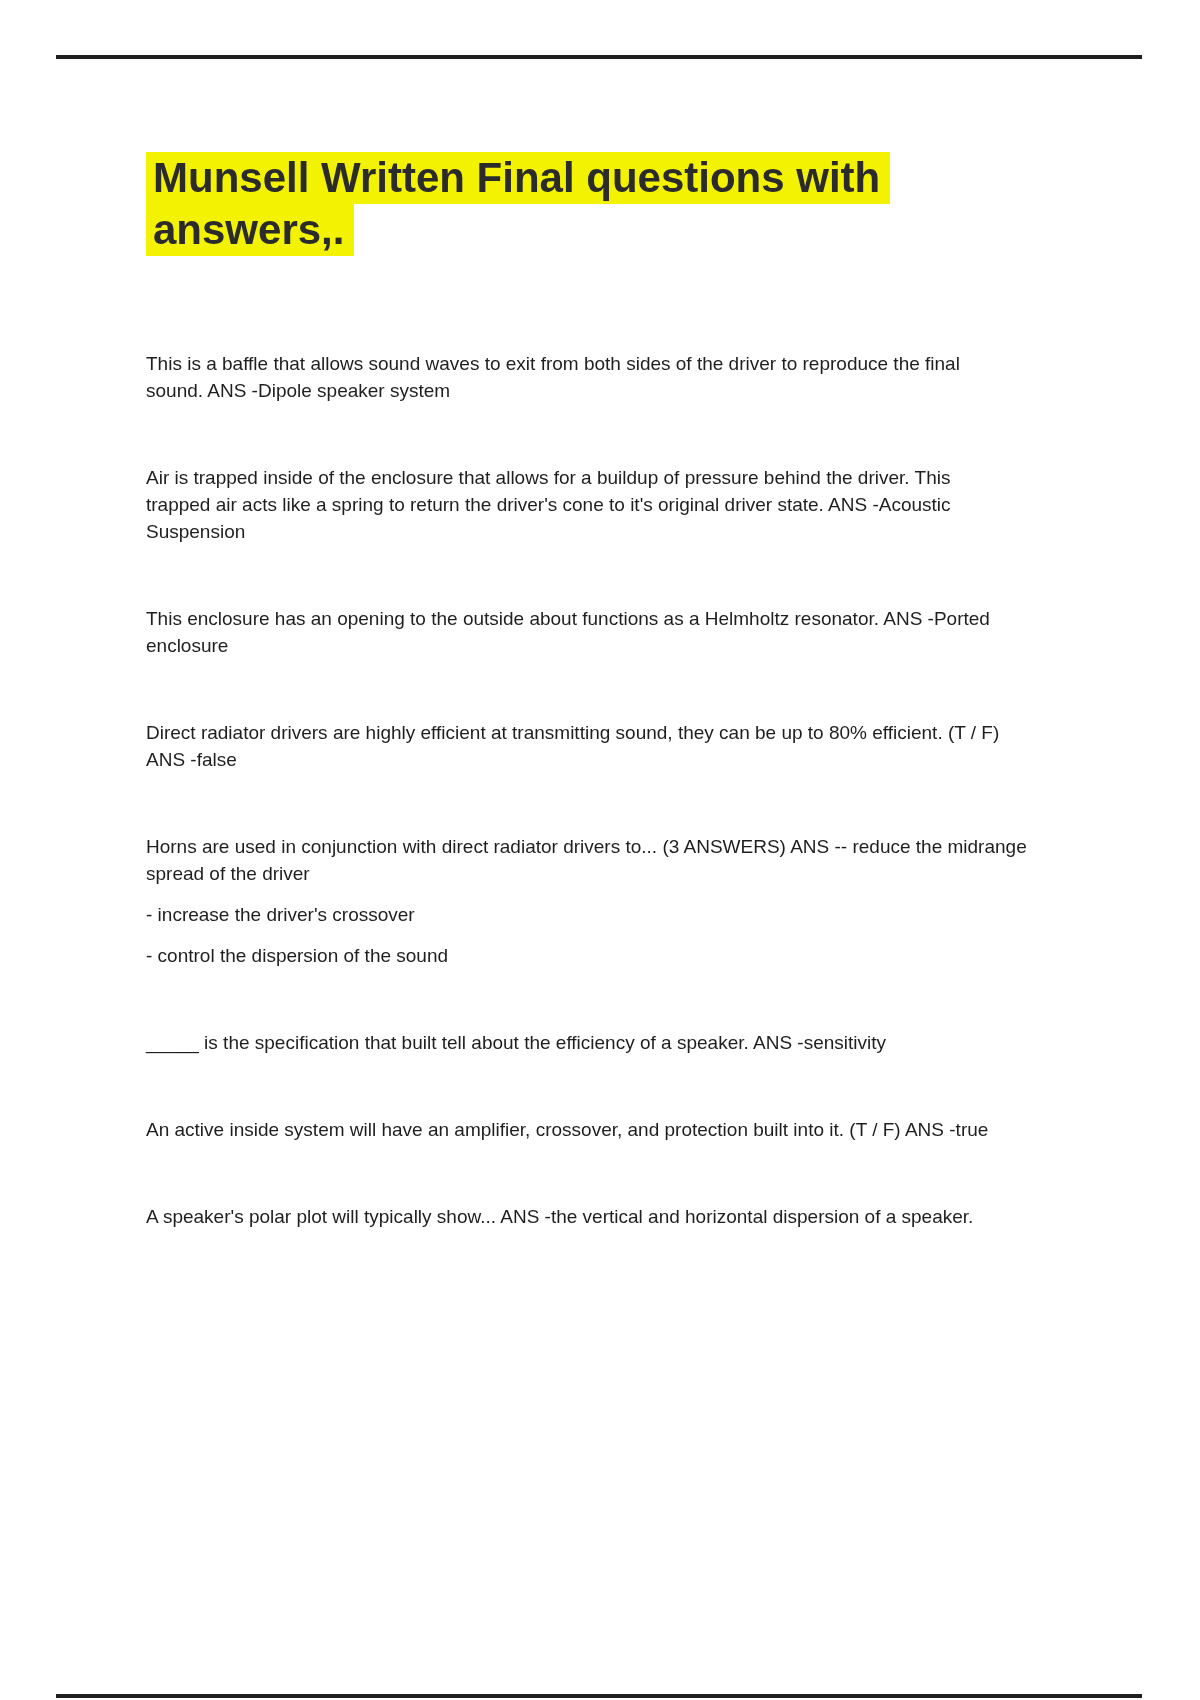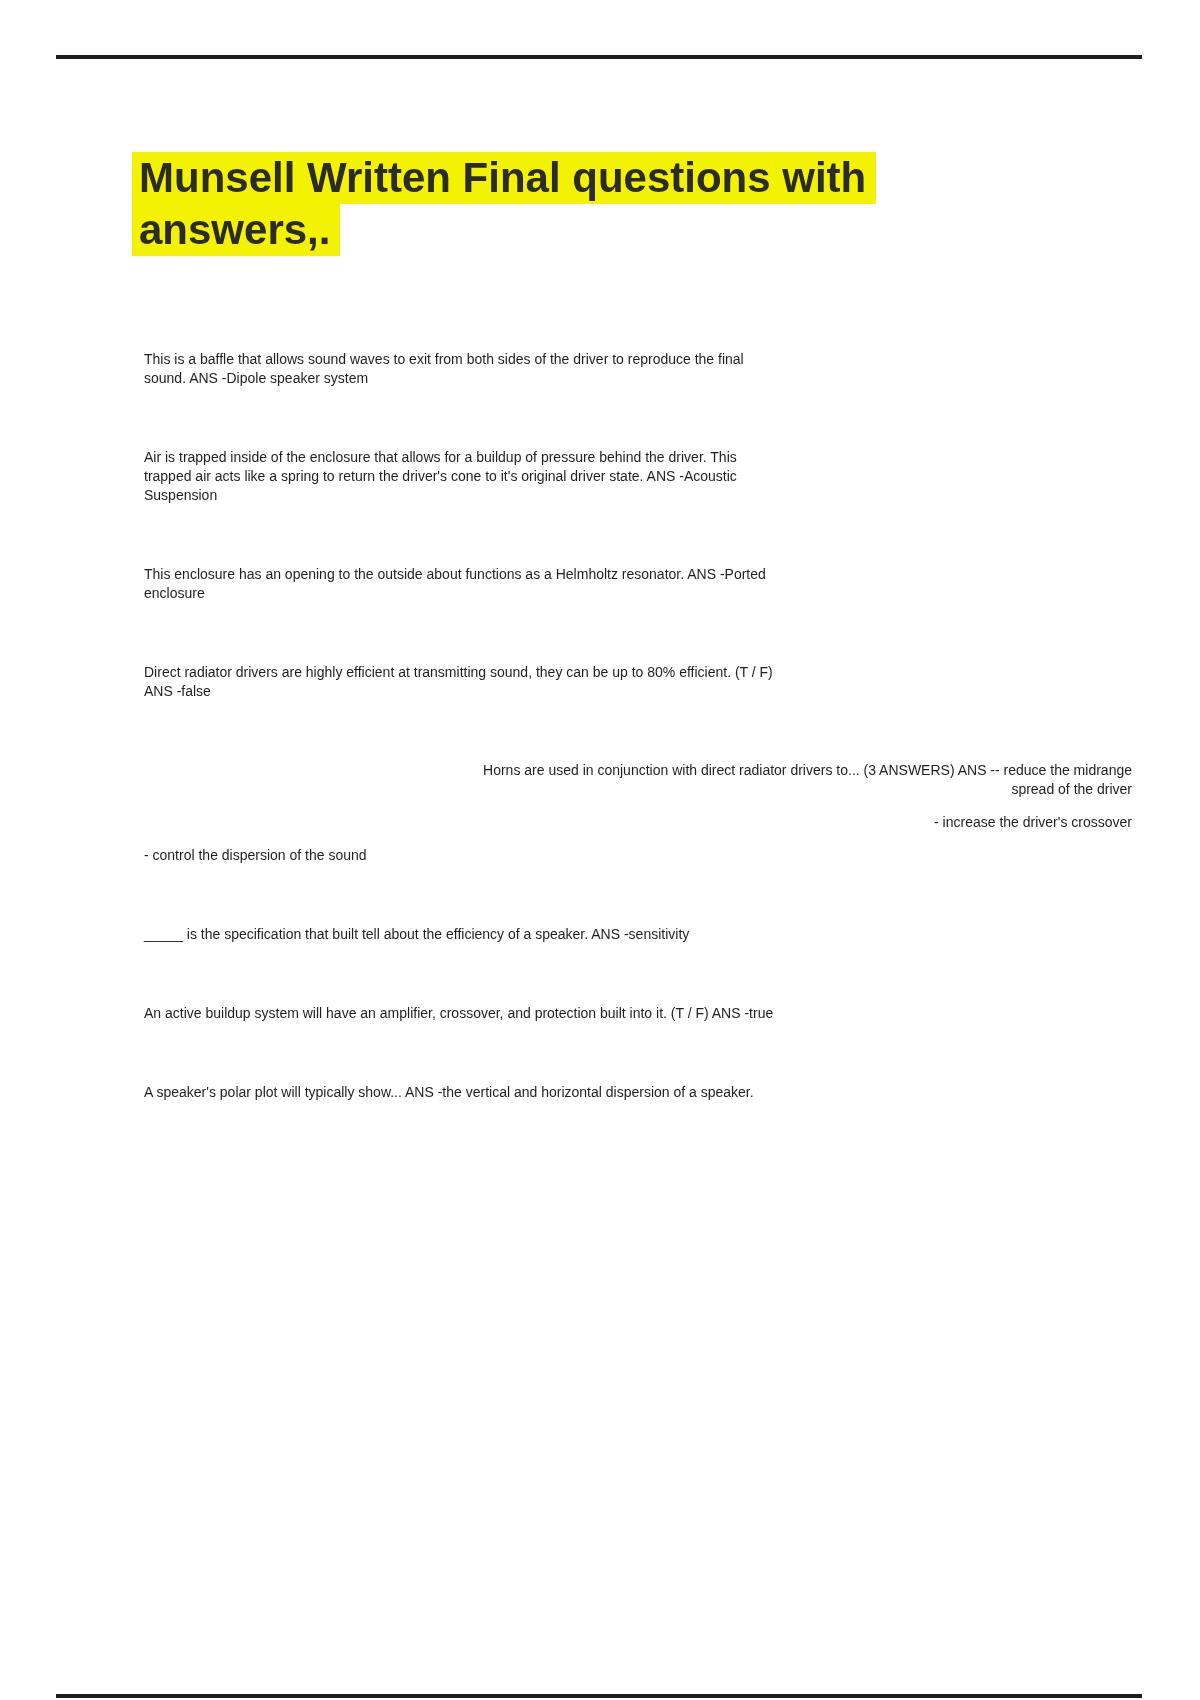--- a/index.html
+++ b/index.html
@@ -12,45 +12,45 @@
   }
   .rule {
     position: absolute;
     left: 56px; width: 1086px; height: 4px;
     background: var(--rule-color, #1f1f1f);
   }
   .rule-top { top: 55px; }
   .rule-bottom { top: 1694px; }
   .content {
     position: absolute;
-    left: 132px; top: 152px; width: 1012px;
+    left: 146px; top: 152px; width: 1012px;
   }
   .title {
     margin: 0 0 94px 0;
     font-size: 42px;
     line-height: 52px;
     font-weight: bold;
     color: var(--title-color, #2b2b2b);
   }
   .hl {
     background: var(--hl-color, #f2f202);
     white-space: pre-line;
     padding: 2px 10px 3px 7px;
     -webkit-box-decoration-break: clone;
     box-decoration-break: clone;
   }
   .para {
-    margin: 12px;
-    font-size: 14px;
-    line-height: 19px;
+    margin: 0;
+    font-size: 19px;
+    line-height: 27px;
     color: var(--body-color, #1f1f1f);
     white-space: pre-line;
   }
   .spacing-large { margin-bottom: 60px; }
-  .spacing-small { margin-bottom: 14px; text-align: right; }
+  .spacing-small { margin-bottom: 14px; }
   .spacing-none  { margin-bottom: 0; }
 </style>
 </head>
 <body>
 
 <div class="page">
   <div class="rule rule-top"></div>
 
   <main class="content">
     <h1 class="title"><span class="hl">Munsell Written Final questions with
@@ -64,19 +64,19 @@
 Suspension</div>
         <div class="para spacing-large">This enclosure has an opening to the outside about functions as a Helmholtz resonator. ANS -Ported
 enclosure</div>
         <div class="para spacing-large">Direct radiator drivers are highly efficient at transmitting sound, they can be up to 80% efficient. (T / F)
 ANS -false</div>
         <div class="para spacing-small">Horns are used in conjunction with direct radiator drivers to... (3 ANSWERS) ANS -- reduce the midrange
 spread of the driver</div>
         <div class="para spacing-small">- increase the driver's crossover</div>
         <div class="para spacing-large">- control the dispersion of the sound</div>
         <div class="para spacing-large">_____ is the specification that built tell about the efficiency of a speaker. ANS -sensitivity</div>
-        <div class="para spacing-large">An active buildup system will have an amplifier, crossover, and protection built into it. (T / F) ANS -true</div>
+        <div class="para spacing-large">An active inside system will have an amplifier, crossover, and protection built into it. (T / F) ANS -true</div>
         <div class="para spacing-none">A speaker's polar plot will typically show... ANS -the vertical and horizontal dispersion of a speaker.</div>
       </section>
   </main>
 
   <div class="rule rule-bottom"></div>
 </div>
 
 </body></html>

